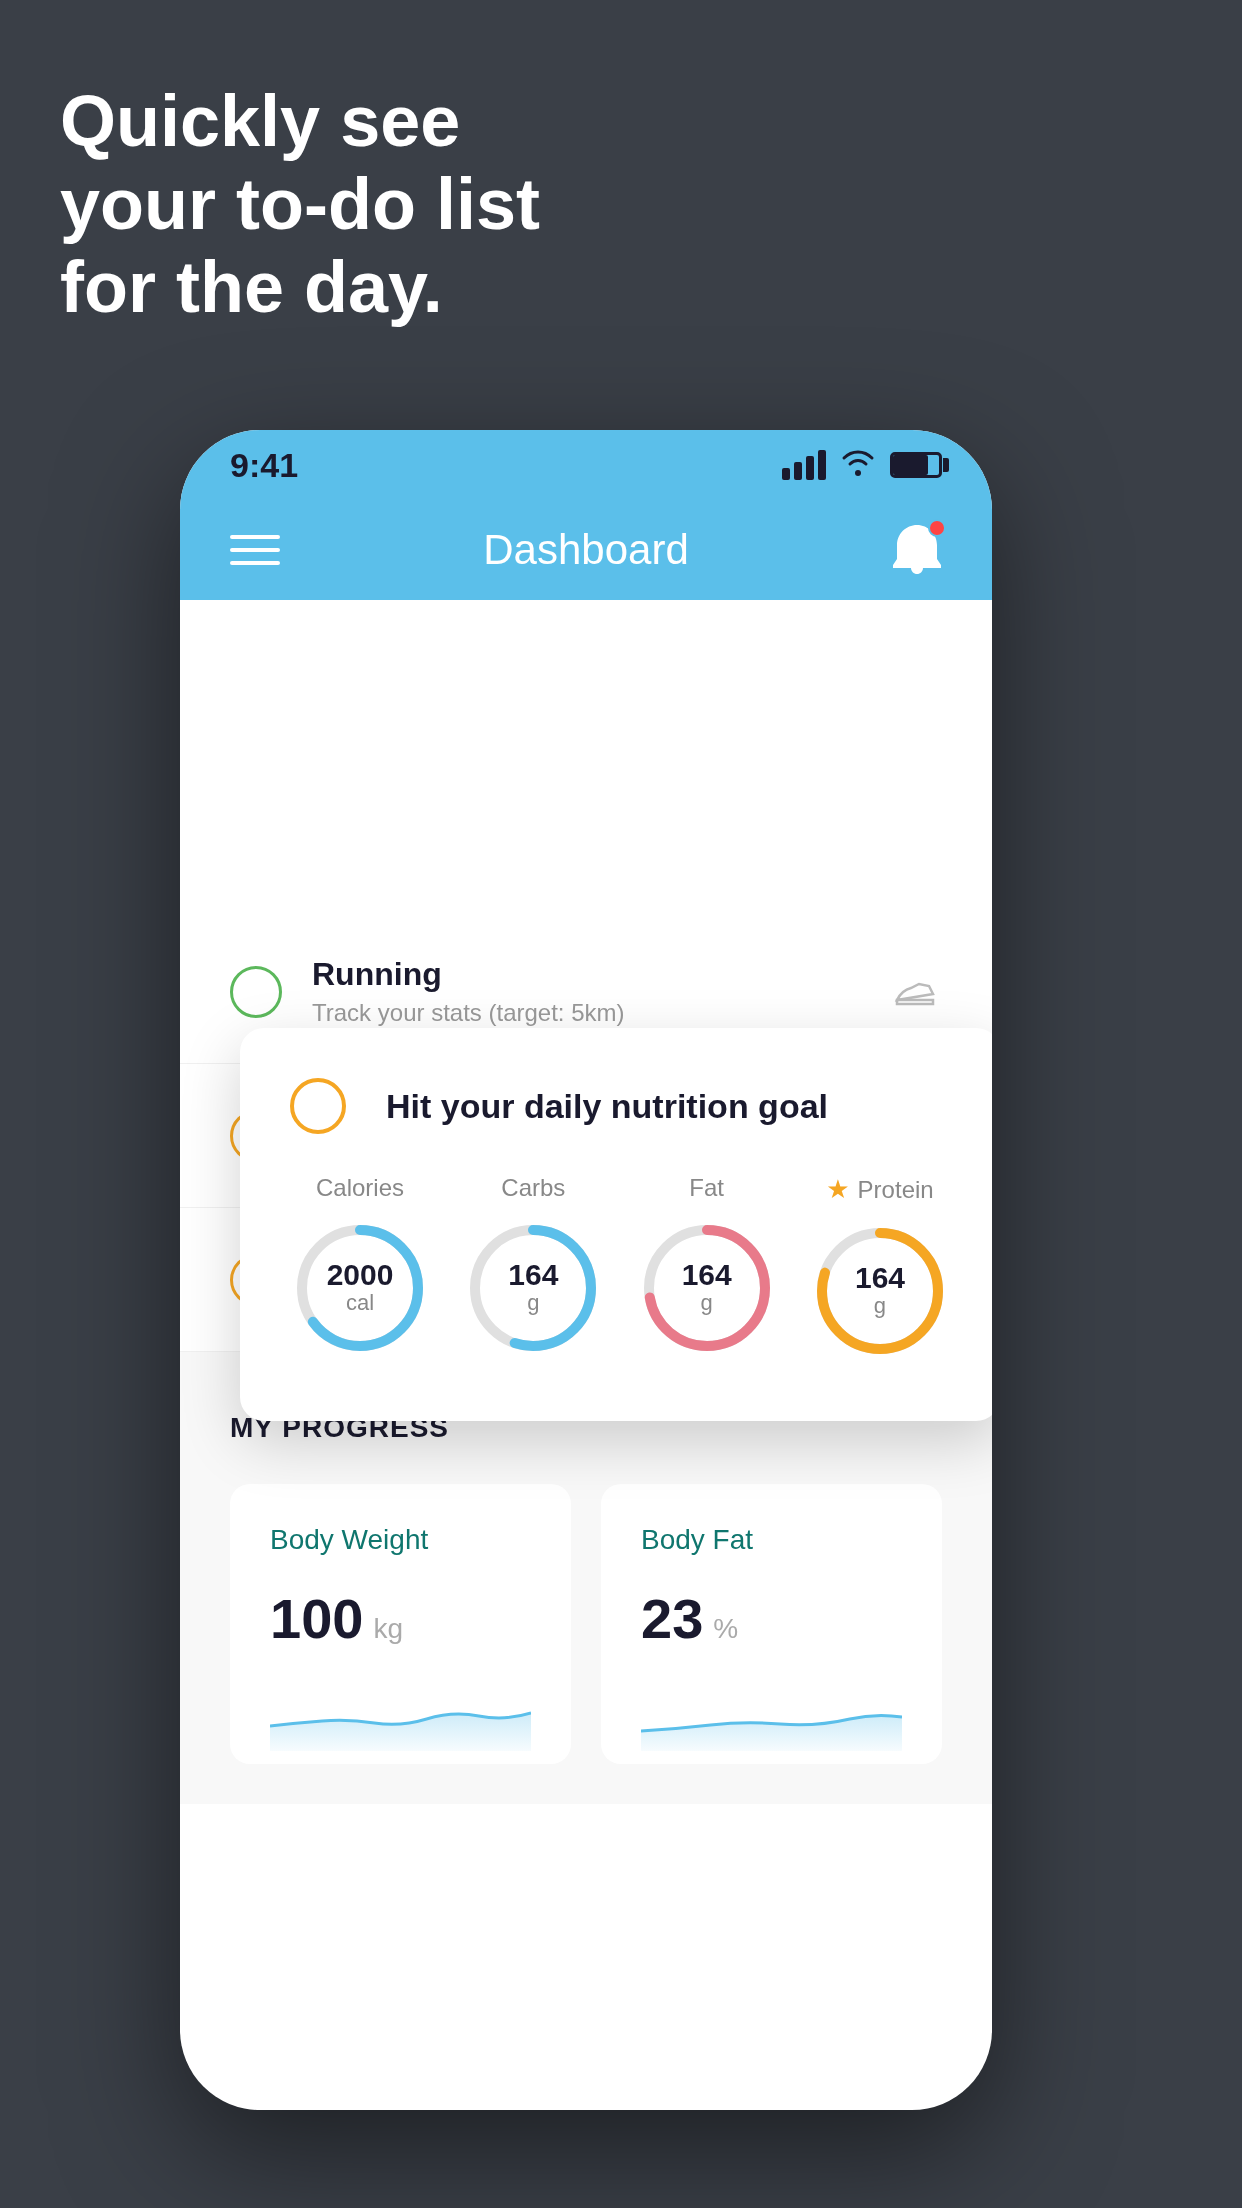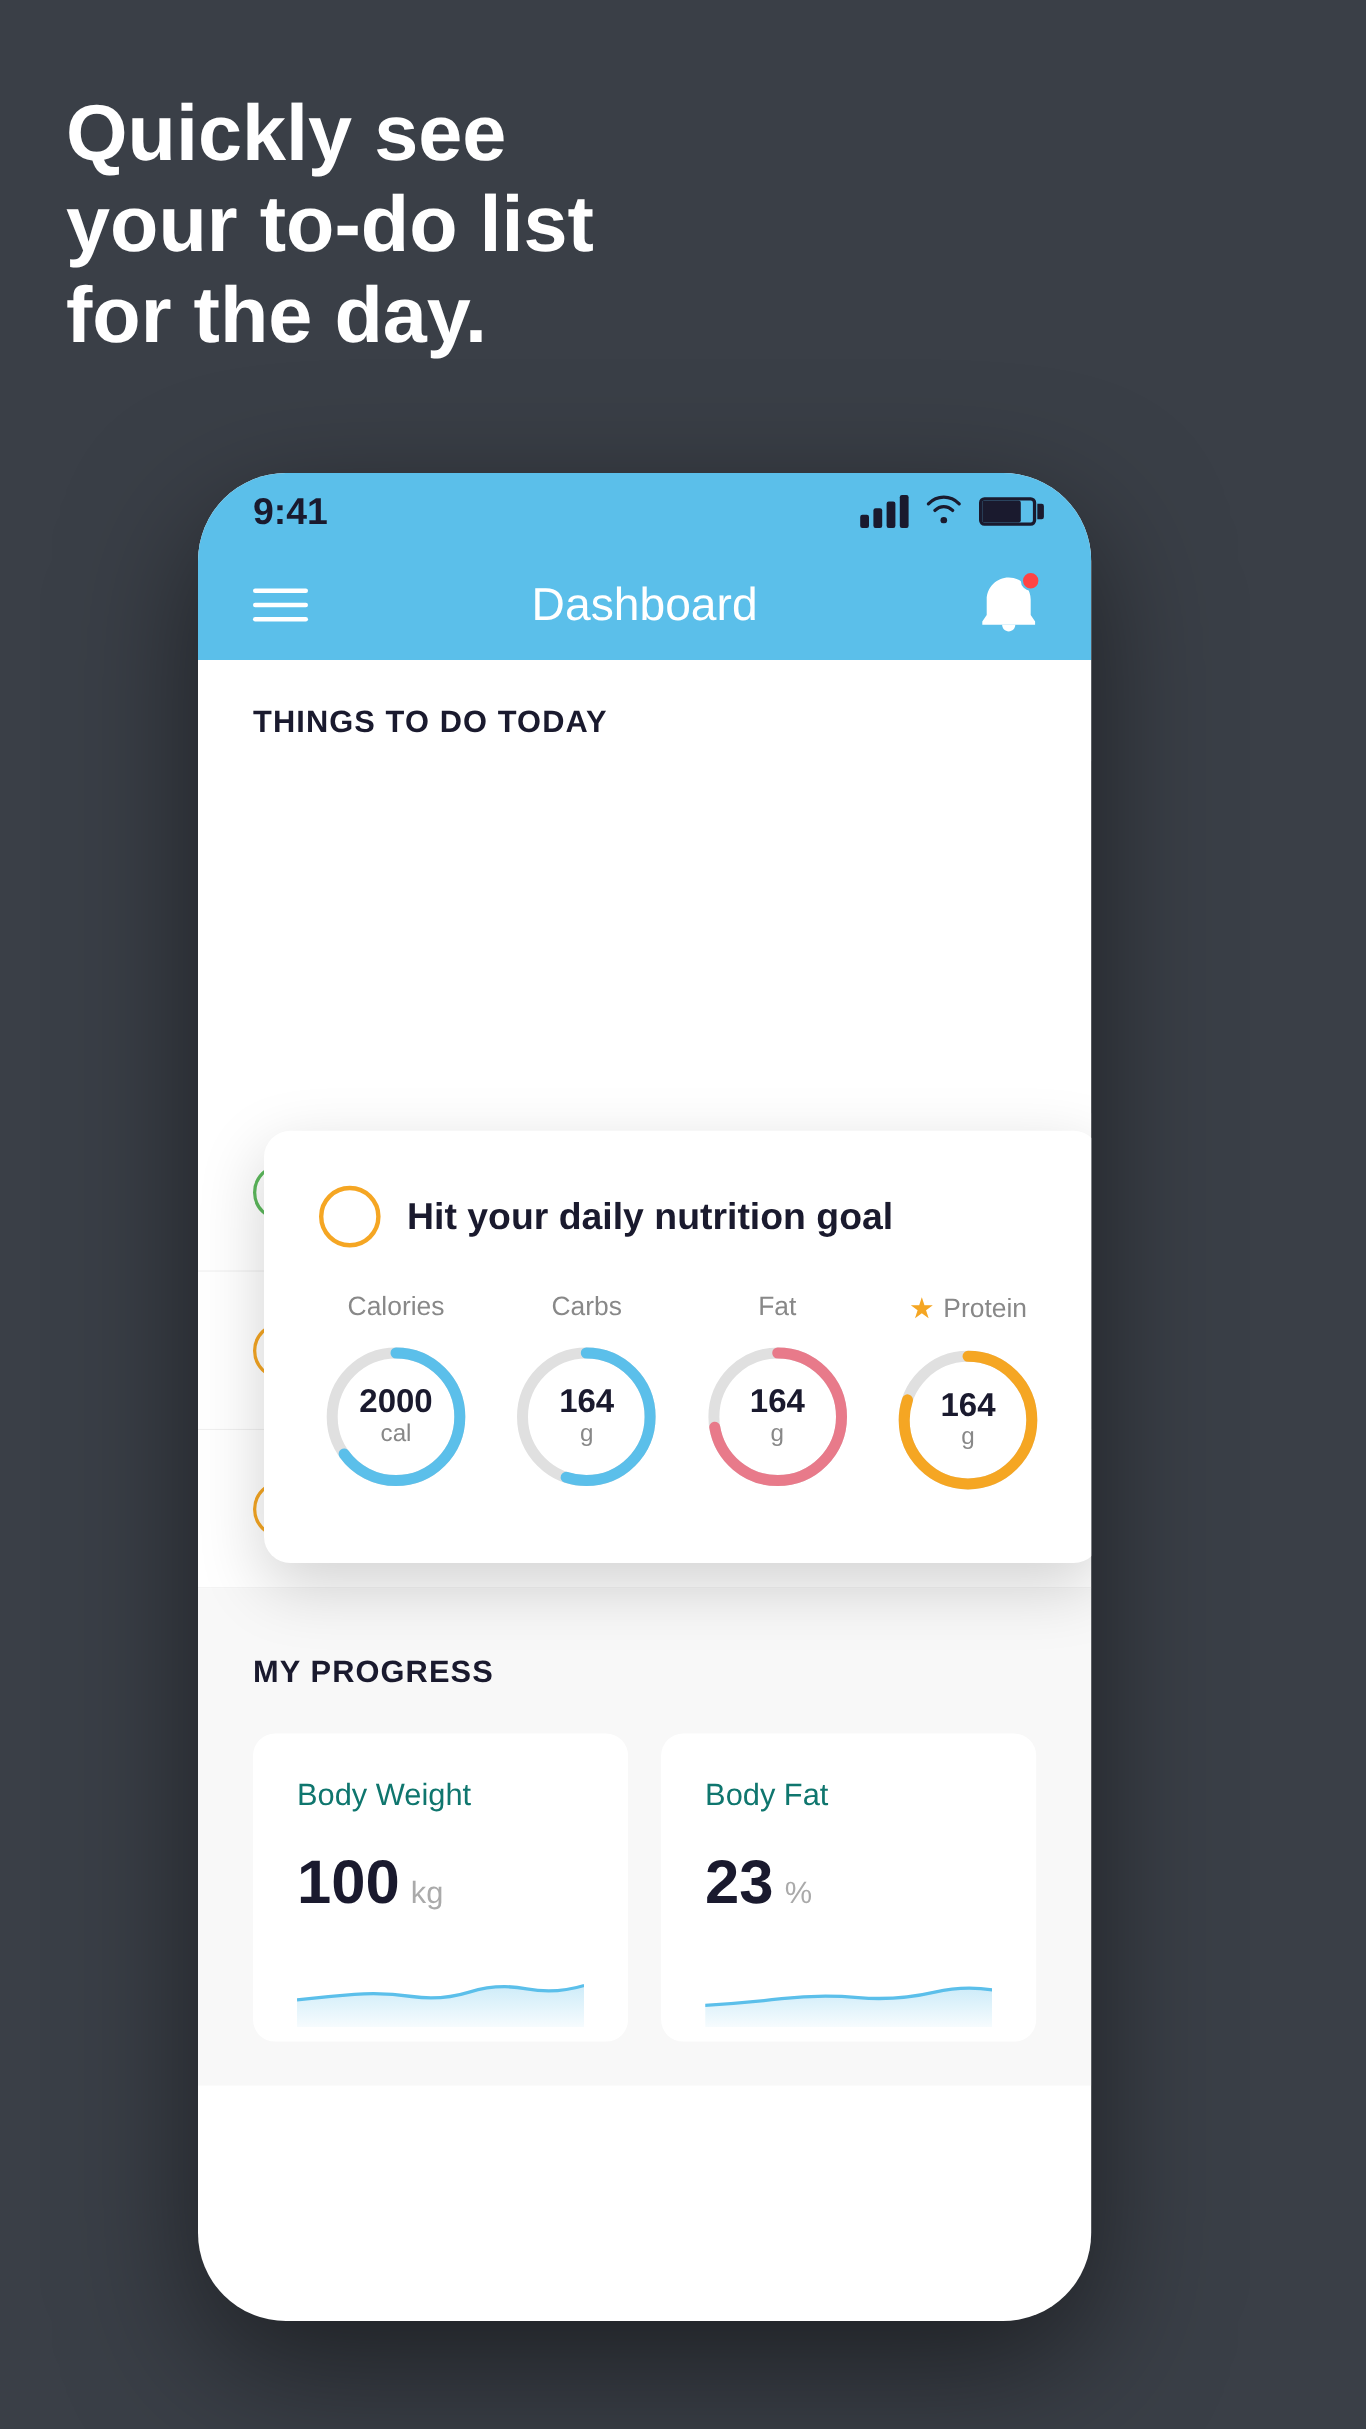--- a/index.html
+++ b/index.html
@@ -164,21 +164,21 @@
       width: 760px;
       background: white;
       border-radius: 24px;
       padding: 50px 50px 60px;
       box-shadow: 0 20px 60px rgba(0,0,0,0.18);
       z-index: 10;
     }
     .card-task-row {
       display: flex;
       align-items: center;
-      gap: 24px;
+      gap: 40px;
       margin-bottom: 40px;
     }
     .circle-check {
       width: 56px;
       height: 56px;
       border-radius: 50%;
       border: 4px solid;
       flex-shrink: 0;
     }
     .circle-check.yellow { border-color: #f5a623; }
@@ -383,23 +383,20 @@
     <span class="header-title">Dashboard</span>
     <div class="bell-icon">
       <svg viewBox="0 0 50 54" fill="white">
         <path d="M25 2C13.95 2 5 10.95 5 22v14l-4 6v3h48v-3l-4-6V22C45 10.95 36.05 2 25 2z"></path>
         <path d="M19 45c0 3.31 2.69 6 6 6s6-2.69 6-6H19z"></path>
       </svg>
       <div class="bell-dot"></div>
     </div>
   </div>
 
-  <div class="section-header">
-    <div class="section-title">THINGS TO DO TODAY</div>
-  </div>
 
   <div class="floating-card">
     <div class="card-task-row">
       <div class="circle-check yellow"></div>
       <span class="card-task-text">Hit your daily nutrition goal</span>
     </div>
     <div class="nutrition-row">
 
       <div class="nutrition-item">
         <div class="nutrition-label">Calories</div>

